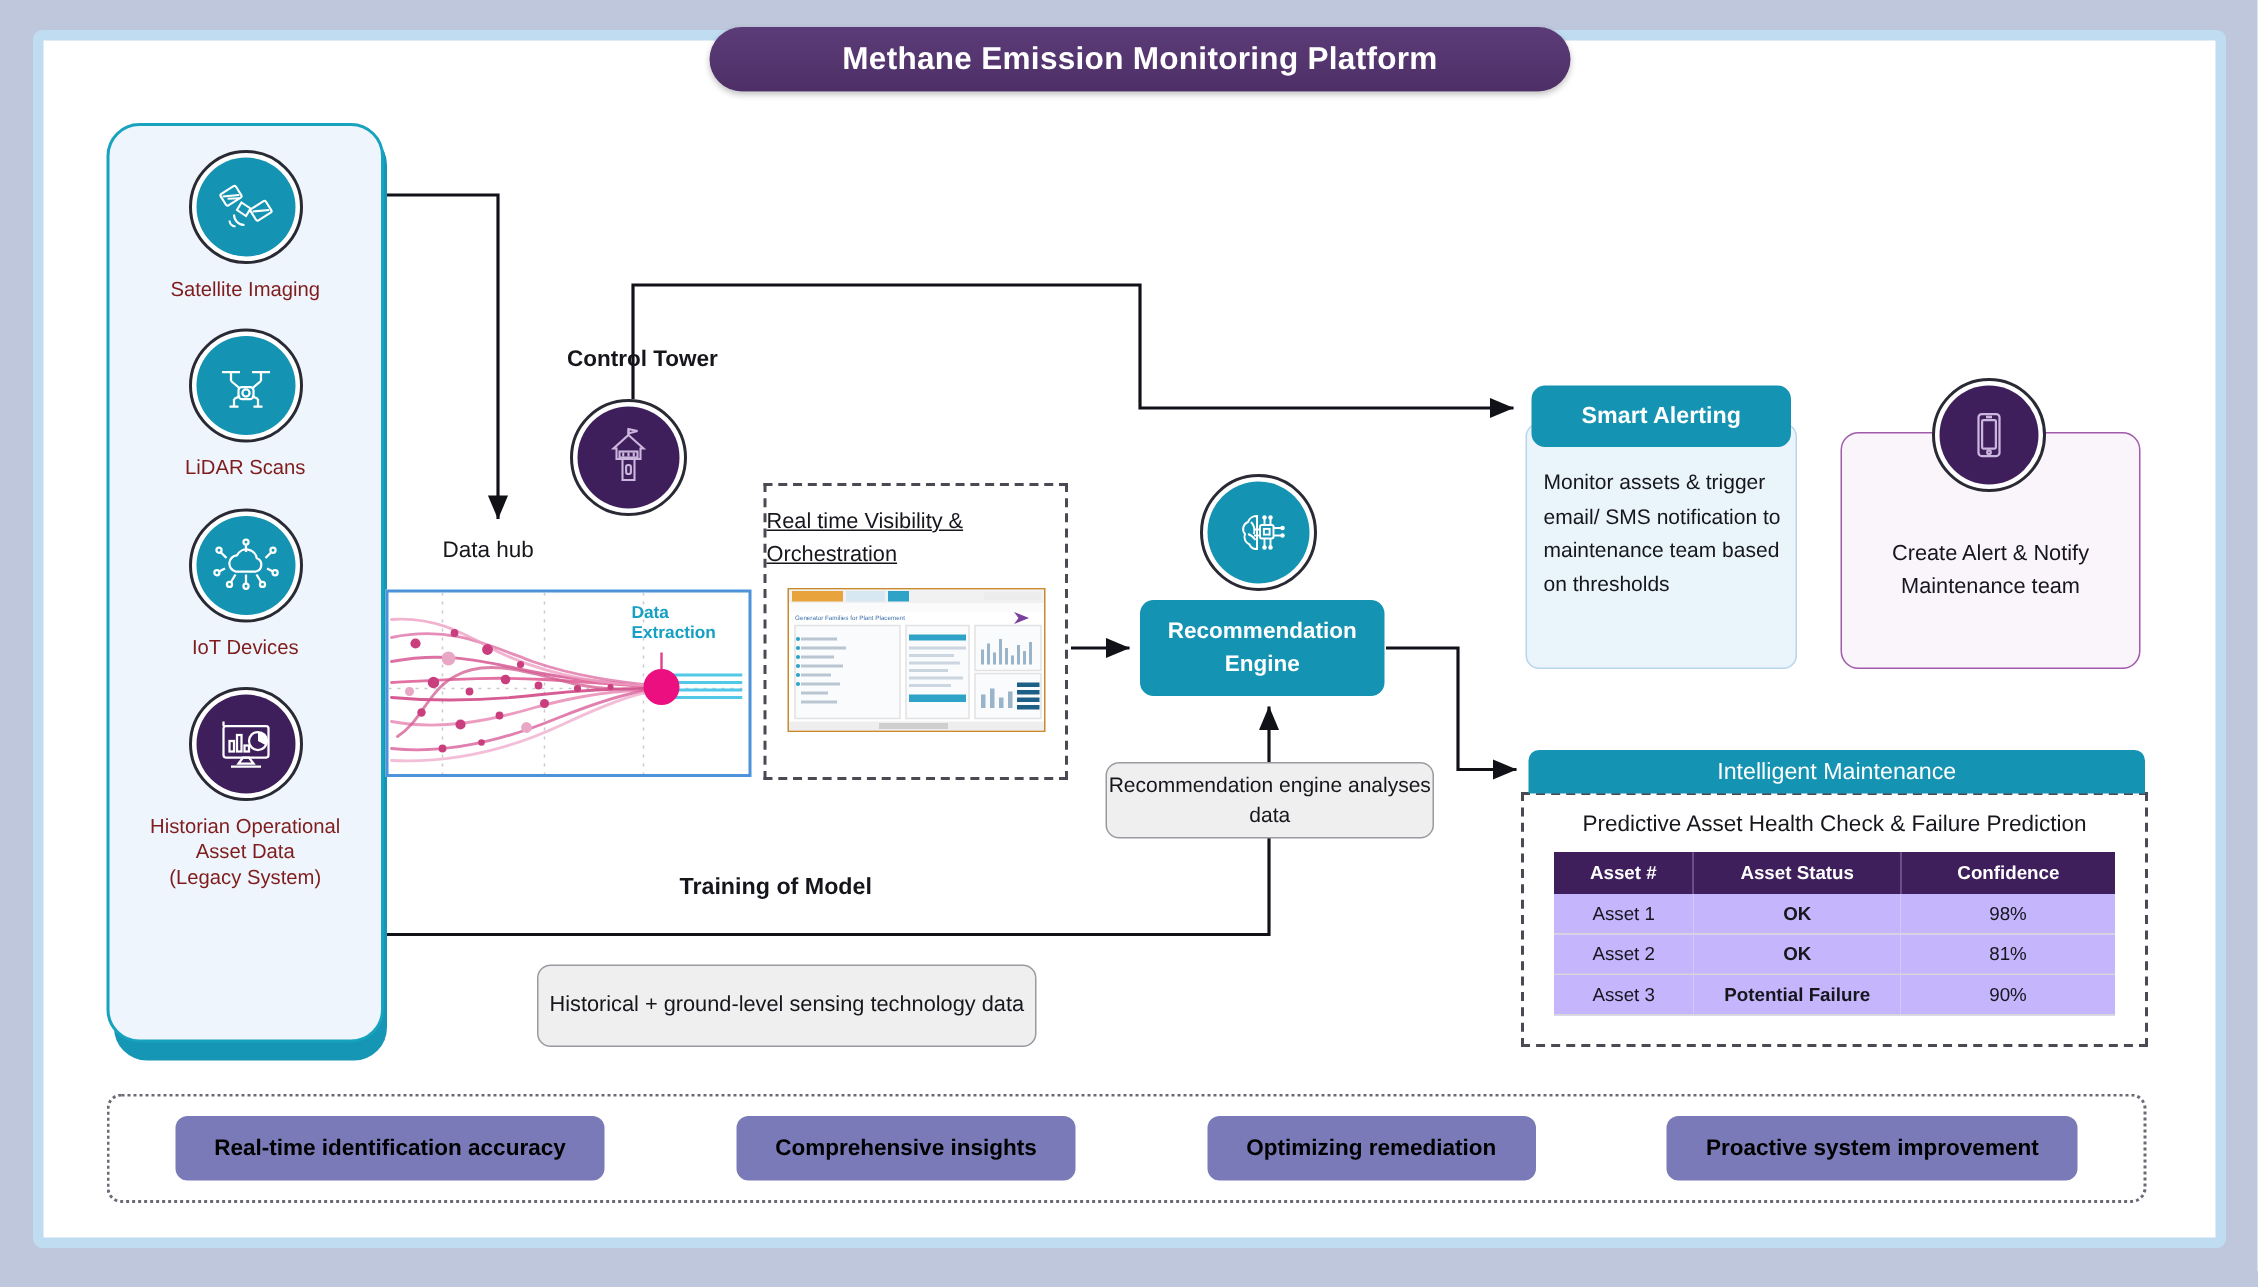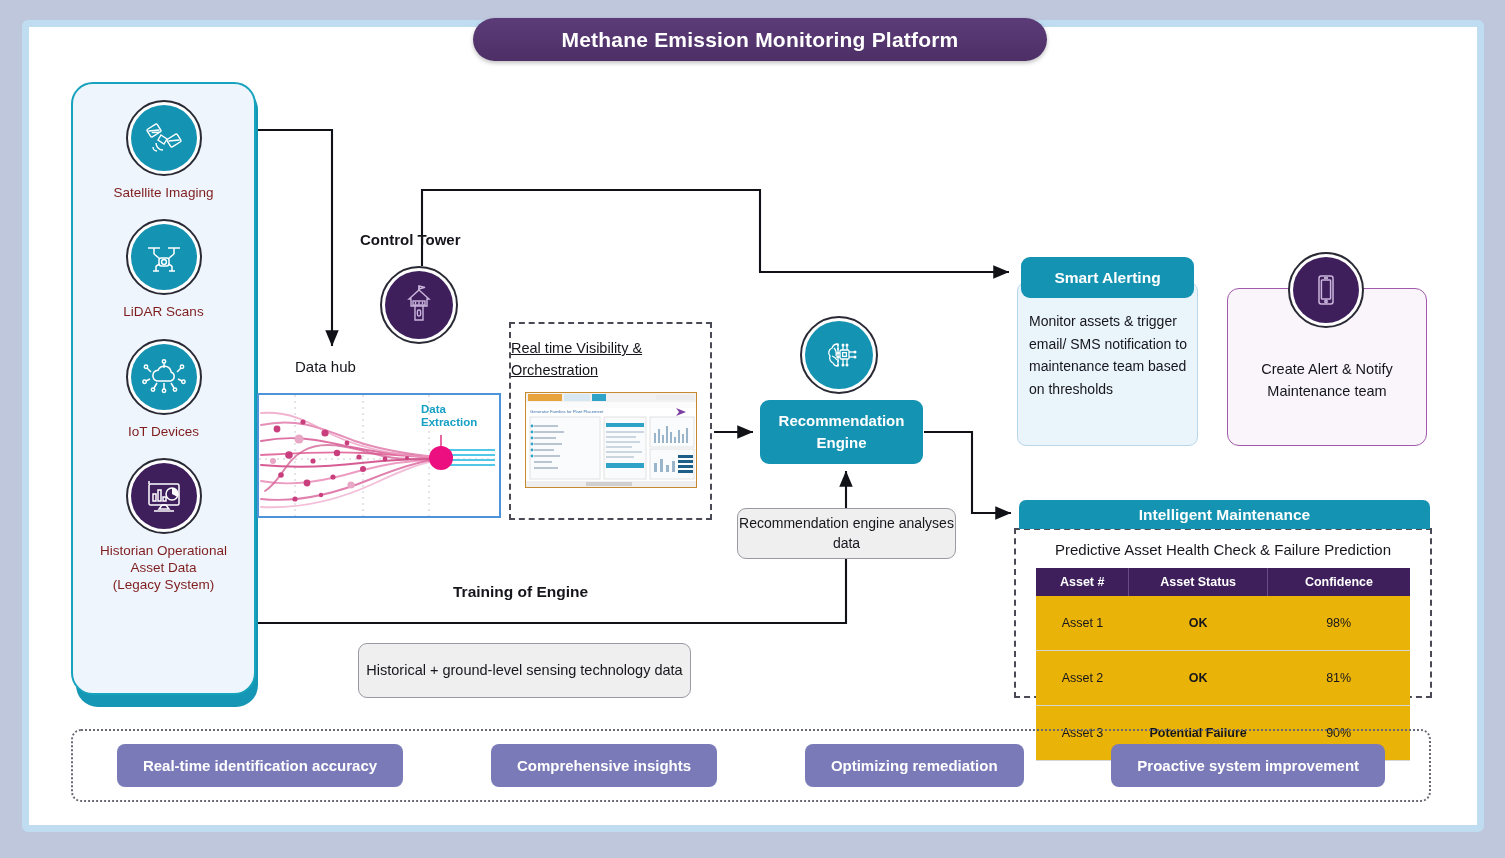--- a/index.html
+++ b/index.html
@@ -57,21 +57,21 @@
   .src-disc { width: 100%; height: 100%; border-radius: 50%; display:flex; align-items:center; justify-content:center; }
   .src-teal { background: #1493b2; }
   .src-purple { background: #3e1f5c; }
   .src-label {
     margin-top: 8px; text-align: center; font-size: 13.5px;
     color: #7f1d1d; line-height: 1.28; font-weight: 500;
   }
 
   
   .ct-label {
-    position: absolute; left: 360px; top: 231px;
+    position: absolute; left: 378px; top: 231px;
     font-size: 15px; font-weight: bold; color: #15151c;
   }
   .ct-ring {
     position: absolute; left: 380px; top: 266px;
     width: 78px; height: 78px; border-radius: 50%;
     border: 2px solid #2a2a35; background: #fff; padding: 3px;
   }
 
   
   .dh-label {
@@ -171,58 +171,58 @@
     width: 76px; height: 76px; border-radius: 50%;
     border: 2px solid #2a2a35; background: #fff; padding: 3px; z-index: 4;
   }
 
   
   .im-head {
     position: absolute; left: 1019px; top: 500px;
     width: 411px; height: 29px;
     background: #1493b2; border-radius: 7px 7px 0 0;
     display: flex; align-items: center; justify-content: center;
-    color: #fff; font-weight: bold; font-size: 15.5px; z-index: 3;
+    color: #fff; font-weight: normal; font-size: 15.5px; z-index: 3;
   }
   .im-body {
     position: absolute; left: 1014px; top: 528px;
     width: 418px; height: 170px;
     border: 2px dashed #4a4a55; background: #fff;
   }
   .im-sub {
     text-align: center; font-size: 15px; color: #16161d;
     margin-top: 11px; font-weight: 500;
   }
   table.im-table {
     margin: 10px auto 0; width: 374px; border-collapse: collapse;
     font-size: 12.5px;
   }
   table.im-table th {
     background: #3e1f5c; color: #fff; font-weight: bold;
     padding: 7px 2px; border-right: 1px solid #6a4b88; text-align: center;
   }
   table.im-table th:last-child { border-right: none; }
   table.im-table td {
-    padding: 20px 2px; text-align: center; border-bottom: 1px solid #d6d6d6;
-    color: #16161d; background: #eab308;
+    padding: 6px 2px; text-align: center; border-bottom: 1px solid #d6d6d6;
+    color: #16161d; background: #c4b5fd;
   }
   td.st-ok { background: #9cbb5a; color: #fff; font-weight: 600; }
   td.st-fail { background: #d40511; color: #fff; font-weight: bold; }
 
   
   .benefits {
     position: absolute; left: 71px; top: 729px;
     width: 1360px; height: 73px;
     border: 2px dotted #6a6a75; border-radius: 10px;
     display: flex; align-items: center; justify-content: space-around;
   }
   .benefit-pill {
     height: 43px; background: #7a7ab8; border-radius: 8px;
     display: flex; align-items: center; justify-content: center;
-    color: #ffffff; font-weight: bold; font-size: 15px;
+    color: #000000; font-weight: bold; font-size: 15px;
     padding: 0 26px;
   }
 </style>
 </head>
 <body>
 
 <div class="outer-frame"></div>
 
 <div class="canvas">
 
@@ -515,21 +515,21 @@
       </svg>
     </div>
   </div>
   <div class="re-box">
     <span>Recommendation Engine</span>
   </div>
   <div class="re-note">
     <span>Recommendation engine analyses data</span>
   </div>
 
-  <div class="tom-label">Training of Engine</div>
+  <div class="tom-label">Training of Model</div>
   <div class="hist-box">
     <span>Historical + ground-level sensing technology data</span>
   </div>
 
   <div class="sa-body"></div>
   <div class="sa-head">Smart Alerting</div>
   <div class="sa-text">Monitor assets &amp; trigger email/ SMS notification to maintenance team based on thresholds</div>
 
   <div class="ca-card">
     <div class="ca-text">Create Alert &amp; Notify Maintenance team</div>

